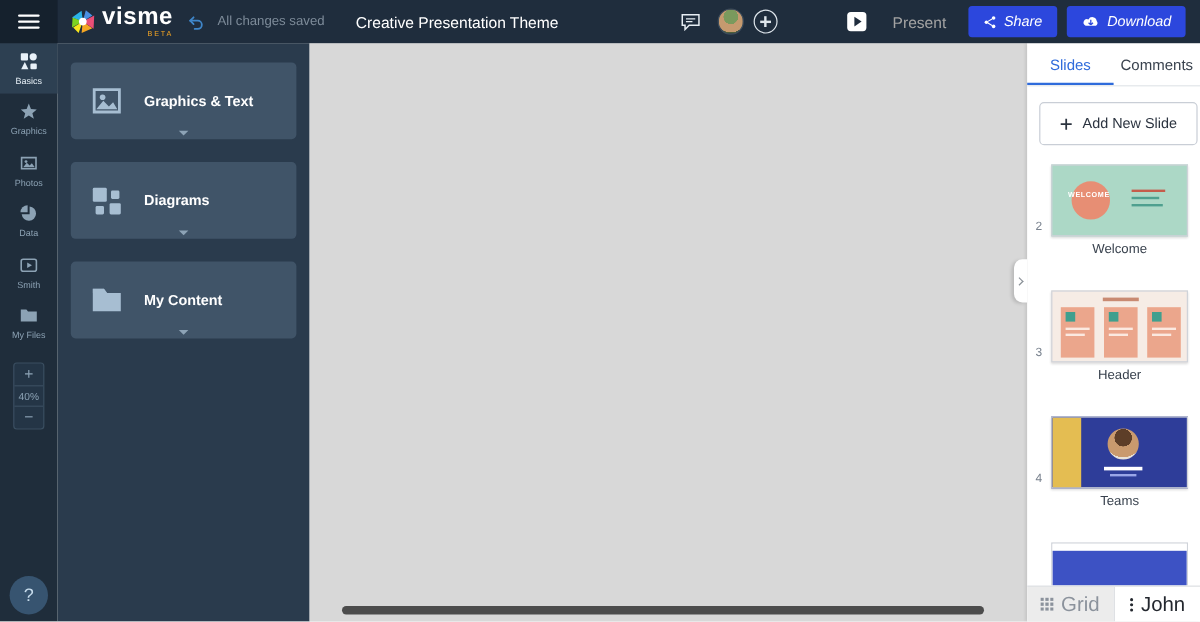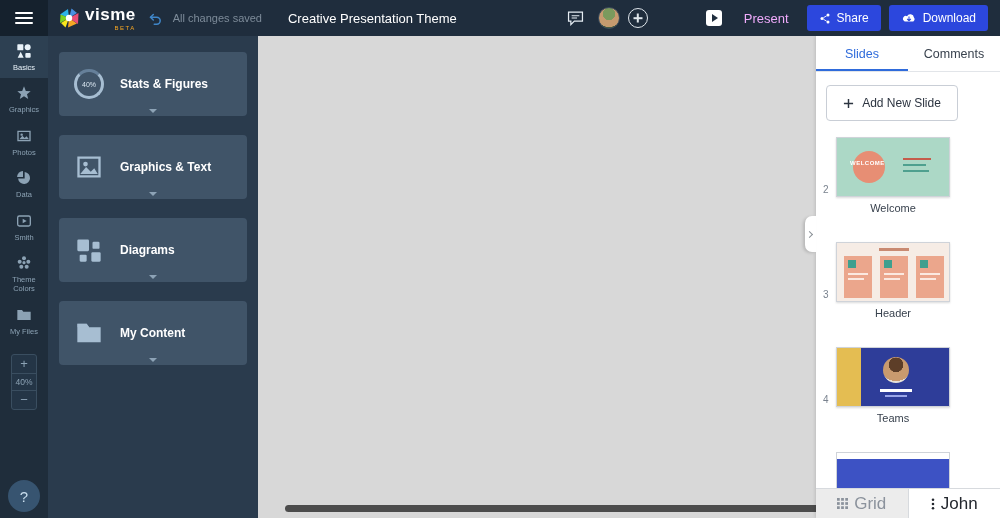--- a/index.html
+++ b/index.html
@@ -5,36 +5,36 @@
   * { margin:0; padding:0; box-sizing:border-box; }
   html,body { width:1000px; height:518px; overflow:hidden; }
   body { font-family:"Liberation Sans", sans-serif; background:#fff; }
   .app { position:relative; width:1000px; height:518px; overflow:hidden; }
 
   
   .topbar { position:absolute; top:0; left:0; right:0; height:36px; background:#1f2d3d; display:flex; align-items:center; z-index:50; }
   .hamburger { width:48px; height:36px; background:#15212d; display:flex; flex-direction:column; align-items:center; justify-content:center; gap:3px; cursor:pointer; flex-shrink:0; }
   .hamburger span { width:18px; height:2px; background:#fff; border-radius:1px; }
   .logo { display:flex; align-items:center; gap:5px; margin-left:10px; cursor:pointer; }
-  .logo-word { color:#fff; font-size:17px; font-weight:bold; letter-spacing:.5px; line-height:1; }
+  .logo-word { color:#fff; font-size:20px; font-weight:bold; letter-spacing:.5px; line-height:1; }
   .logo-beta { display:block; font-size:6px; color:#f5a623; letter-spacing:1.5px; text-align:right; margin-top:1px; }
   .undo { margin-left:12px; cursor:pointer; display:flex; align-items:center; }
   .saved { color:#7d8b99; font-size:11px; margin-left:10px; }
   .doc-title { color:#fff; font-size:13px; margin-left:26px; }
   .tb-spacer { flex:1; }
   .comment-btn { margin-right:14px; cursor:pointer; display:flex; }
   .avatar { width:22px; height:22px; border-radius:50%; margin-right:8px; cursor:pointer;
     background: radial-gradient(circle at 50% 30%, #7a9a5d 0 35%, #c59a6f 36% 75%, #4c5d3a 76% 100%); border:1px solid #3c4c5c; }
   .plus-circle { width:20px; height:20px; border-radius:50%; border:1.4px solid #dfe6ec; margin-right:18px; position:relative; cursor:pointer; }
   .plus-circle i { position:absolute; left:50%; top:50%; width:9px; height:1.6px; background:#dfe6ec; transform:translate(-50%,-50%); }
   .plus-circle i:last-child { transform:translate(-50%,-50%) rotate(90deg); }
-  .present { display:flex; align-items:center; gap:22px; color:#f0abfc; font-size:13px; margin-right:18px; cursor:pointer;margin-left:40px; }
+  .present { display:flex; align-items:center; gap:22px; color:#a3a3a3; font-size:13px; margin-right:18px; cursor:pointer;margin-left:40px; }
   .play-box { width:16px; height:16px; background:#fff; border-radius:3px; display:flex; align-items:center; justify-content:center; }
   .play-box i { width:0; height:0; border-left:6px solid #1f2d3d; border-top:4px solid transparent; border-bottom:4px solid transparent; margin-left:2px; }
-  .btn-blue { background:#2c47dd; color:#fff; font-size:12px; border:none; border-radius:3px; padding:6px 12px; display:flex; align-items:center; gap:6px; margin-right:8px; cursor:pointer; font-family:inherit; }
+  .btn-blue { background:#2c47dd; color:#fff; font-size:12px; border:none; border-radius:3px; padding:6px 12px; display:flex; align-items:center; gap:6px; margin-right:8px; cursor:pointer; font-family:inherit;font-style:italic; }
   .btn-blue:last-child { margin-right:12px; }
 
   
   .body { position:absolute; top:36px; left:0; right:0; bottom:0; display:flex; }
 
   
   .rail { width:48px; background:#1f2d3b; display:flex; flex-direction:column; align-items:center; flex-shrink:0; }
   .rail-item { width:48px; padding:7px 2px 6px; display:flex; flex-direction:column; align-items:center; gap:4px; color:#8ca2b4; cursor:pointer; }
   .rail-item.active { background:#2d4052; color:#e9f2f9; }
   .rail-label { font-size:7.5px; line-height:1.25; text-align:center; }
@@ -67,21 +67,21 @@
   .frame-outline { position:absolute; left:99px; top:37px; width:286px; height:146px; border:2px solid #fff; }
   .salmon-rect { position:absolute; left:86px; top:0; width:106px; height:105px; background:#e9937c; }
   .teal-small { position:absolute; left:187px; top:99px; width:27px; height:28px; background:#5fbfae; border-radius:0 0 100% 0; }
   .teal-big { position:absolute; left:295px; top:134px; width:70px; height:69px; background:#5fbfae; border-radius:0 0 0 100%; }
   .slide-title { position:absolute; left:99px; top:70px; width:286px; text-align:center; color:#fff; font-size:40px; letter-spacing:8px; line-height:1.1; cursor:text; }
   .slide-subtitle { position:absolute; left:99px; top:130px; width:286px; text-align:center; color:#fff; font-size:14px; letter-spacing:1px; cursor:text; }
   .slide-byline { position:absolute; left:99px; top:190px; width:286px; text-align:center; color:#fff; font-size:9.5px; letter-spacing:.5px; cursor:text; }
   .hscrollbar { position:absolute; left:27px; bottom:6px; width:535px; height:7px; border-radius:4px; background:#4c4c4c; cursor:pointer; }
 
   
-  .right-panel { width:184px; background:#fff; flex-shrink:0; position:relative; box-shadow:-1px 0 3px rgba(0,0,0,.12); }
+  .right-panel { width:144px; background:#fff; flex-shrink:0; position:relative; box-shadow:-1px 0 3px rgba(0,0,0,.12); }
   .collapse-tab { position:absolute; left:-11px; top:180px; width:11px; height:36px; background:#fff; border-radius:7px 0 0 7px; box-shadow:-2px 1px 3px rgba(0,0,0,.15); display:flex; align-items:center; justify-content:center; cursor:pointer; }
   .collapse-tab i { width:5px; height:5px; border-right:1.5px solid #8a9097; border-bottom:1.5px solid #8a9097; transform:rotate(-45deg); margin-left:-2px; }
   .tabs { height:36px; display:flex; border-bottom:1px solid #e2e5e9; }
   .tab { flex:1; display:flex; align-items:center; justify-content:center; font-size:12.5px; color:#39424e; cursor:pointer; }
   .tab.active { color:#2f6bdb; box-shadow:inset 0 -2px 0 #2f6bdb; }
   .add-slide-btn { margin:13px 10px 0; height:36px; border:1px solid #c9ced6; border-radius:4px; background:#fff; display:flex; align-items:center; justify-content:center; gap:8px; font-size:12px; color:#2c3440; cursor:pointer; font-family:inherit; width:132px; }
   .thumb-list { position:absolute; top:85px; bottom:30px; left:0; right:0; overflow:hidden; padding-top:16px; }
   .thumb-entry { position:relative; padding-left:20px; margin-bottom:28px; cursor:pointer; }
   .thumb { width:114px; height:60px; border:1px solid #cfd3d9; box-shadow:0 1px 2px rgba(0,0,0,.15); position:relative; overflow:hidden; }
   .thumb-num { position:absolute; left:7px; top:47px; font-size:10px; color:#79828e; }
@@ -226,53 +226,33 @@
       </div>
       <div class="rail-item">
         <svg width="16" height="16" viewBox="0 0 24 24">
           <rect x="2.5" y="4.5" width="19" height="15" rx="2.5" fill="none" stroke="currentColor" stroke-width="2"></rect>
           <path fill="currentColor" d="M10 8.5l6 3.5-6 3.5z"></path>
         </svg>
         <span class="rail-label">Smith</span>
       </div>
       <div class="rail-item">
         <svg width="16" height="16" viewBox="0 0 24 24" fill="currentColor">
-          <circle cx="12" cy="5" r="3"></circle>
-            <circle cx="5.5" cy="10" r="3"></circle>
-            <circle cx="18.5" cy="10" r="3"></circle>
-          <circle cx="8" cy="17.5" r="3"></circle>
-            <circle cx="16" cy="17.5" r="3"></circle>
-            <circle cx="12" cy="11.5" r="2.4"></circle>
-        </svg>
-        <span class="rail-label">Theme Colors</span>
-      </div>
-      <div class="rail-item">
-        <svg width="16" height="16" viewBox="0 0 24 24" fill="currentColor">
           <path d="M2 4.5h7l2 2.5h11v12.5H2z"></path>
         </svg>
         <span class="rail-label">My Files</span>
       </div>
       <div class="zoom-widget">
         <div class="zoom-plus">+</div>
         <div class="zoom-value">40%</div>
         <div class="zoom-minus">−</div>
       </div>
       <div class="help-button">?</div>
     </nav>
 
     <aside class="panel">
-      <div class="card">
-        <span class="card-icon">
-          <span class="donut">
-              <span>40%</span>
-            </span>
-        </span>
-        <span class="card-label">Stats &amp; Figures</span>
-        <span class="caret-down"></span>
-      </div>
       <div class="card">
         <span class="card-icon">
           <svg width="30" height="28" viewBox="0 0 24 24" fill="currentColor">
             <path fill-rule="evenodd" d="M2 3h20v18H2zm2 2v14h16V5z"></path>
             <circle cx="9" cy="9.5" r="2"></circle>
               <path d="M4.5 18l5-6 4 4 3-3 3 5z"></path>
           </svg>
         </span>
         <span class="card-label">Graphics &amp; Text</span>
         <span class="caret-down"></span>

